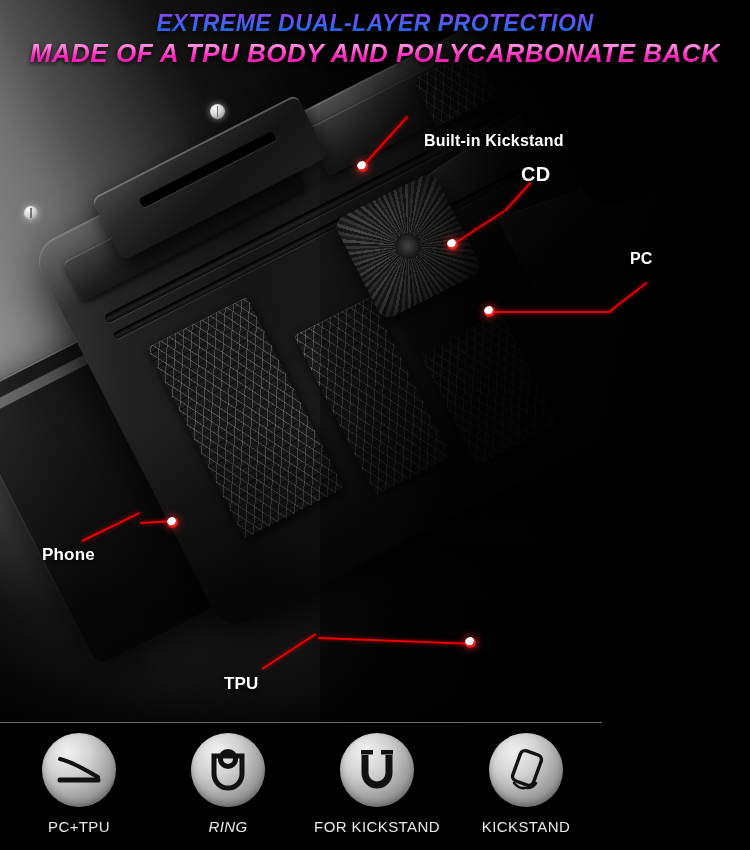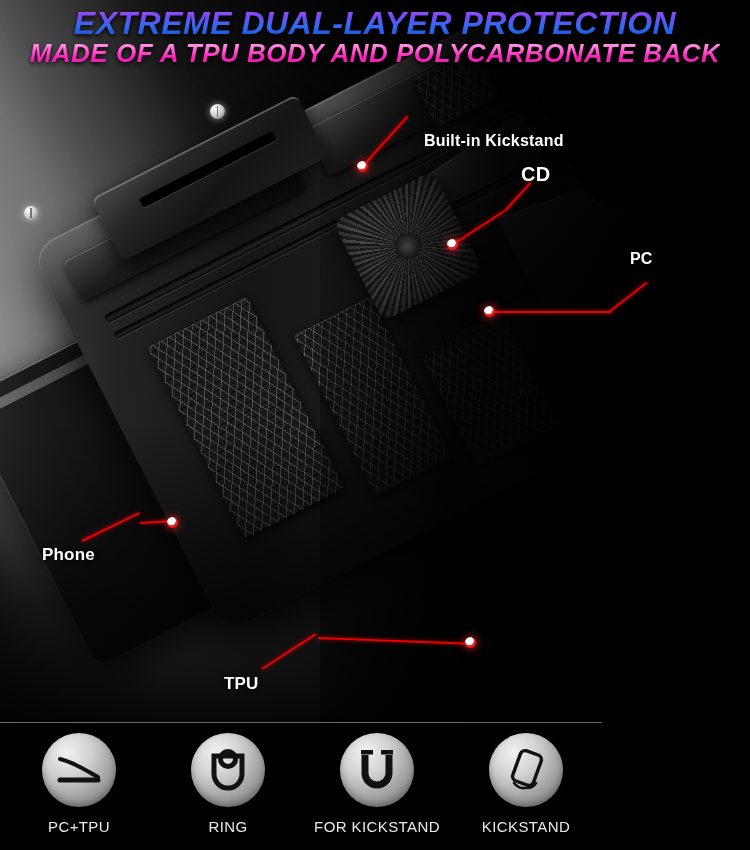--- a/index.html
+++ b/index.html
@@ -121,21 +121,21 @@
       display:flex;align-items:center;justify-content:center;}
   .fcircle svg{display:block;}
   .flabel{margin-top:11px;color:#e9e9e9;font-size:15px;letter-spacing:.4px;}
 
   
   .title-wrap{position:absolute;left:0;top:8px;width:750px;text-align:center;z-index:40;}
   .t1,.t2{font-weight:bold;font-style:italic;letter-spacing:.5px;
       -webkit-background-clip:text;background-clip:text;color:transparent;
       -webkit-text-fill-color:transparent;display:inline-block;
       filter:drop-shadow(0 2px 2px rgba(0,0,0,.9));}
-  .t1{font-size:32px;line-height:30px;
+  .t1{font-size:23px;line-height:30px;
       background-image:linear-gradient(180deg,#b455ff 0%,#7a49f2 26%,#2f6bf5 62%,#1e4fd0 100%);}
   .t2{font-size:26px;line-height:31px;
       background-image:linear-gradient(180deg,#ffd8f4 0%,#ff8fe0 22%,#ff27c0 58%,#e0119e 100%);}
 </style>
 </head>
 <body>
 
 <div class="page">
 
   <div class="stage">
@@ -221,21 +221,21 @@
     <div class="feat" style="left:4px;">
       <div class="fcircle">
         <svg width="46" height="40" viewBox="0 0 46 40">
           <path d="M4 9 C20 13, 32 22, 42 27" stroke="#111" stroke-width="4" fill="none" stroke-linecap="round"></path>
           <line x1="4" y1="30" x2="42" y2="30" stroke="#111" stroke-width="5" stroke-linecap="round"></line>
         </svg>
       </div>
       <div class="flabel">PC+TPU</div>
     </div>
 
-    <div class="feat" style="left:153px;">
+    <div class="feat" style="left:153px;font-style:italic;">
       <div class="fcircle">
         <svg width="42" height="44" viewBox="0 0 42 44">
           <path d="M7 8 H35 V26 A14 14 0 0 1 7 26 Z" fill="none" stroke="#111" stroke-width="5"></path>
           <circle cx="21" cy="11" r="7.5" fill="none" stroke="#111" stroke-width="5"></circle>
         </svg>
       </div>
       <div class="flabel">RING</div>
     </div>
 
     <div class="feat" style="left:302px;">

